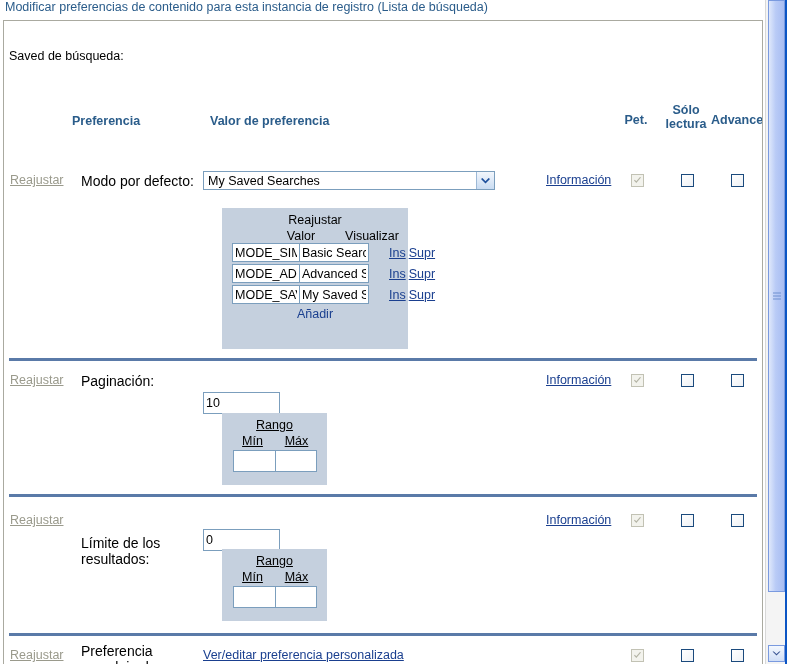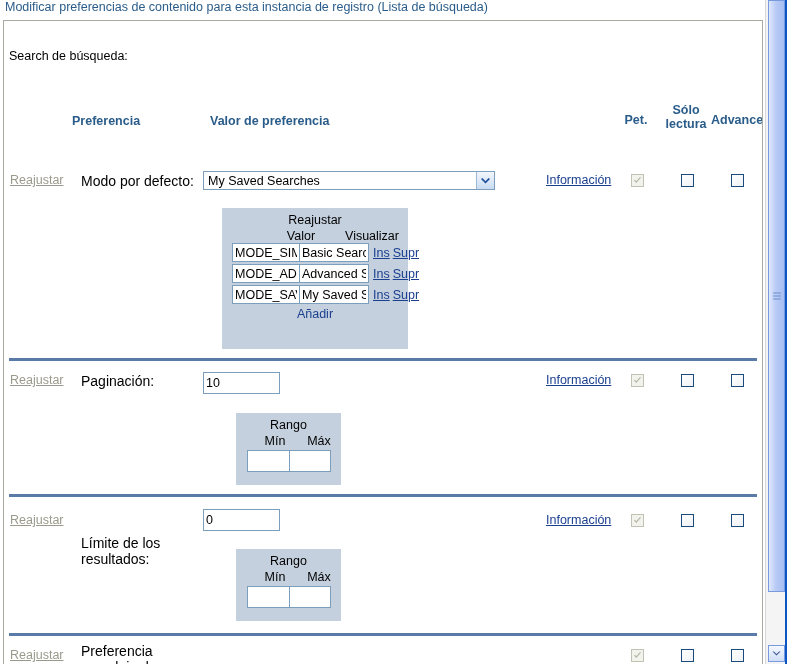--- a/index.html
+++ b/index.html
@@ -136,20 +136,21 @@
   .text-input {
     position: absolute;
     border: 1px solid #7b9ebd;
     background: #ffffff;
     box-sizing: border-box;
     font-family: "Liberation Sans", sans-serif;
     font-size: 12.5px;
     color: #000;
     padding: 0 2px;
     outline: none;
+    margin-top: 20px;
   }
 
   .num-input {
     left: 199px;
     width: 77px;
     height: 22px;
   }
 
   
   .cbx {
@@ -220,42 +221,43 @@
     padding: 0 2px;
     outline: none;
     color: #000;
   }
   .opt-row .in-valor { width: 67px; border-right: none; }
   .opt-row .in-vis   { width: 70px; }
   .opt-row a {
     color: #1a3f8f;
     text-decoration: underline;
     font-size: 12.5px;
-    margin-left: 4px;
+    margin-left: 20px;
     cursor: pointer;
   }
   .opt-row a.supr { margin-left: 3px; }
 
   .anadir-wrap {
     text-align: center;
     margin-top: 3px;
   }
   .anadir-wrap a {
     color: #1a3f8f;
     font-size: 12.5px;
     cursor: pointer;
   }
 
   
   .rango {
-    left: 232px;
+    left: 218px;
     width: 105px;
     height: 72px;
-  }
-  .rango .subcol-heads { }
+    text-decoration: underline;
+  }
+  .rango .subcol-heads { justify-content: center; }
   .rango .subcol-heads span { width: 44px; }
   .rango .range-inputs {
     display: flex;
     justify-content: center;
     margin-top: 2px;
   }
   .rango .range-inputs input {
     width: 42px;
     height: 22px;
     box-sizing: border-box;
@@ -335,21 +337,21 @@
     background: #0b55c4;
   }
 </style>
 </head>
 <body>
 
 <div class="page-title">Modificar preferencias de contenido para esta instancia de registro (Lista de búsqueda)</div>
 
 <div class="content-panel">
 
-  <div class="section-label">Search de búsqueda:</div>
+  <div class="section-label">Saved de búsqueda:</div>
 
   <div class="col-head preferencia">Preferencia</div>
   <div class="col-head valorpref">Valor de preferencia</div>
   <div class="col-head pet">Pet.</div>
   <div class="col-head solo">Sólo lectura</div>
   <div class="col-head ocultar">Advanced</div>
 
   <div class="reajustar" style="top:152px">Reajustar</div>
   <div class="pref-name" style="top:152px">Modo por defecto:</div>
 
@@ -450,20 +452,21 @@
     </div>
     <div class="range-inputs">
       <input value="" style="">
       <input value="" style="">
     </div>
   </div>
 
   <div class="divider" style="top:612px"></div>
   <div class="reajustar" style="top:627px">Reajustar</div>
   <div class="pref-name" style="top:622px">Preferencia compleja de búsqueda y lista:</div>
+  <div class="custom-link" style="top:627px">Ver/editar preferencia personalizada</div>
   <div class="cbx disabled cbx-pet" style="top:628px">
     <svg width="9" height="9" viewBox="0 0 9 9">
         <path d="M1 4.5 L3.3 7 L8 1.6 L7 1 L3.3 5.2 L1.8 3.8 Z" fill="#b3b3a4"></path>
       </svg>
   </div>
   <div class="cbx cbx-solo" style="top:628px"></div>
   <div class="cbx cbx-ocult" style="top:628px"></div>
 
 </div>
 

